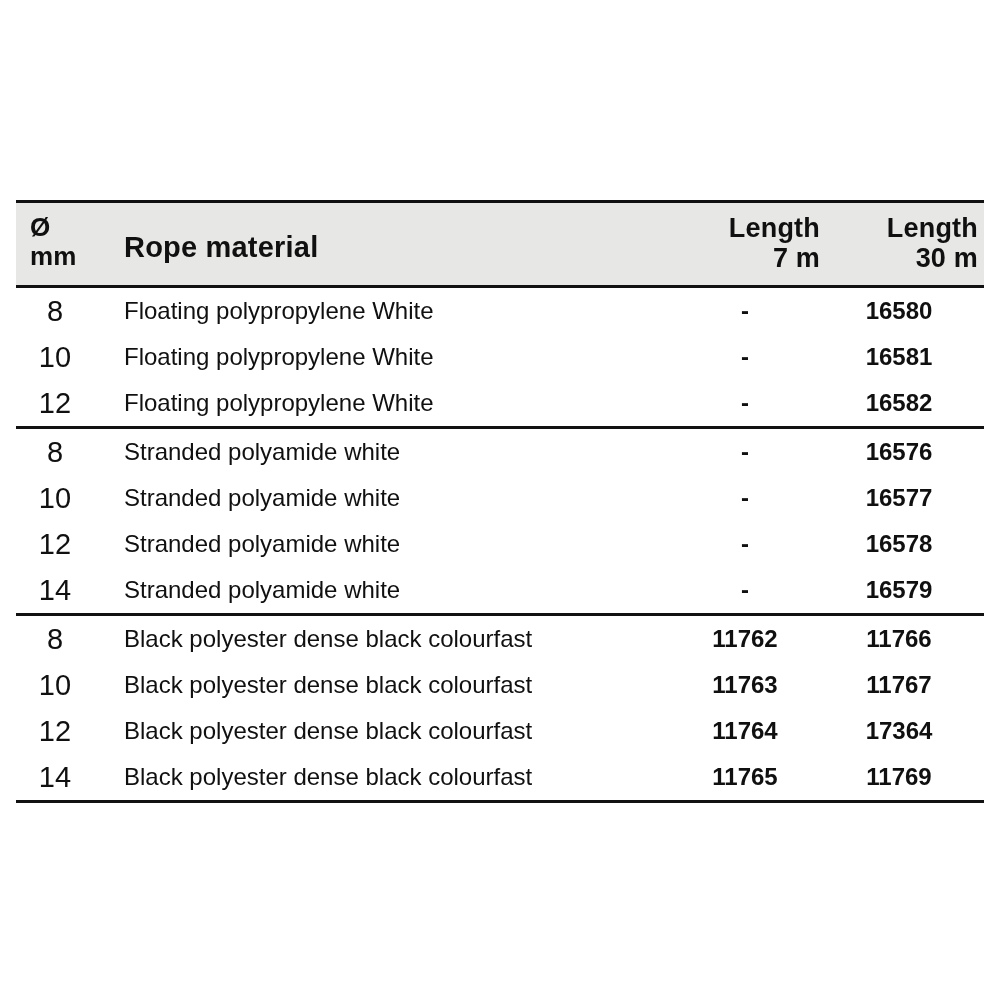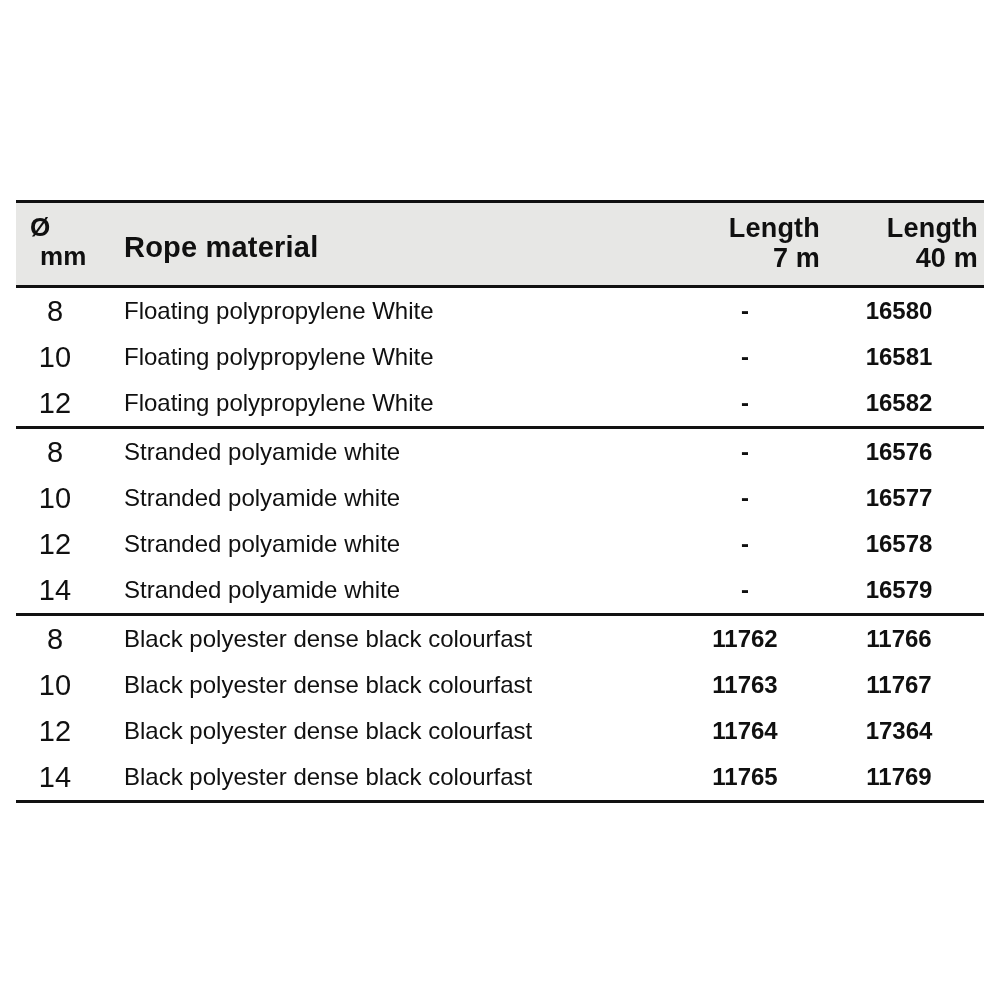--- a/index.html
+++ b/index.html
@@ -49,21 +49,21 @@
     padding: 10px 6px 12px 6px;
     line-height: 1.12;
     font-size: 27px;
     letter-spacing: 0.2px;
   }
   .head-dia {
     padding-left: 14px;
     font-size: 25px;
   }
   .head-dia .dia-sym { display: block; font-size: 26px; }
-  .head-dia .dia-unit { display: block; font-size: 26px; margin-left: 10px; }
+  .head-dia .dia-unit { display: block; font-size: 26px; }
   .head-mat {
     padding-left: 16px;
     font-size: 29px;
     padding-top: 28px;
   }
   .head-len {
     font-size: 27px;
     text-align: right;
   }
   .head-len .l1 { display: block; }
@@ -137,21 +137,21 @@
           </th>
           <th>
             <div class="head-cell head-len">
               <span class="l1">Length</span>
               <span class="l2">7 m</span>
             </div>
           </th>
           <th>
             <div class="head-cell head-len">
               <span class="l1">Length</span>
-              <span class="l2">40 m</span>
+              <span class="l2">30 m</span>
             </div>
           </th>
         </tr>
       </thead>
       <tbody>
 
         <tr>
           <td class="dia">8</td>
           <td class="mat">Floating polypropylene White</td>
           <td class="len len7 dash">-</td>

